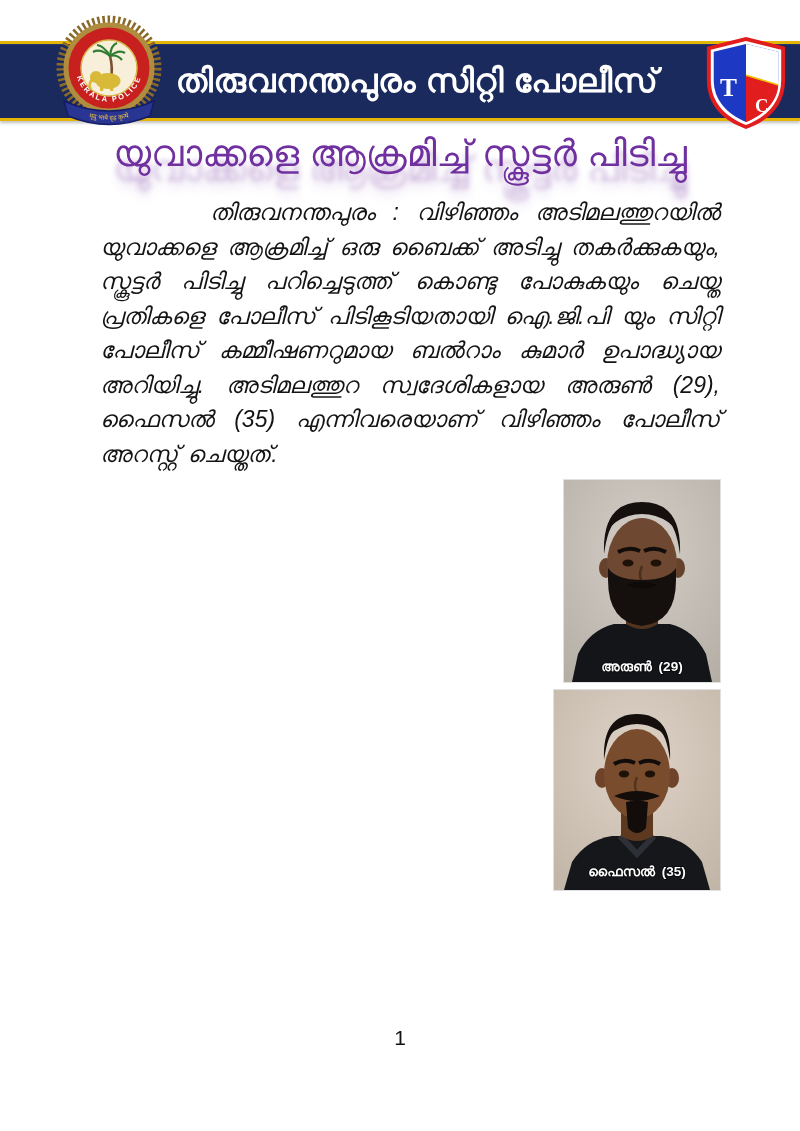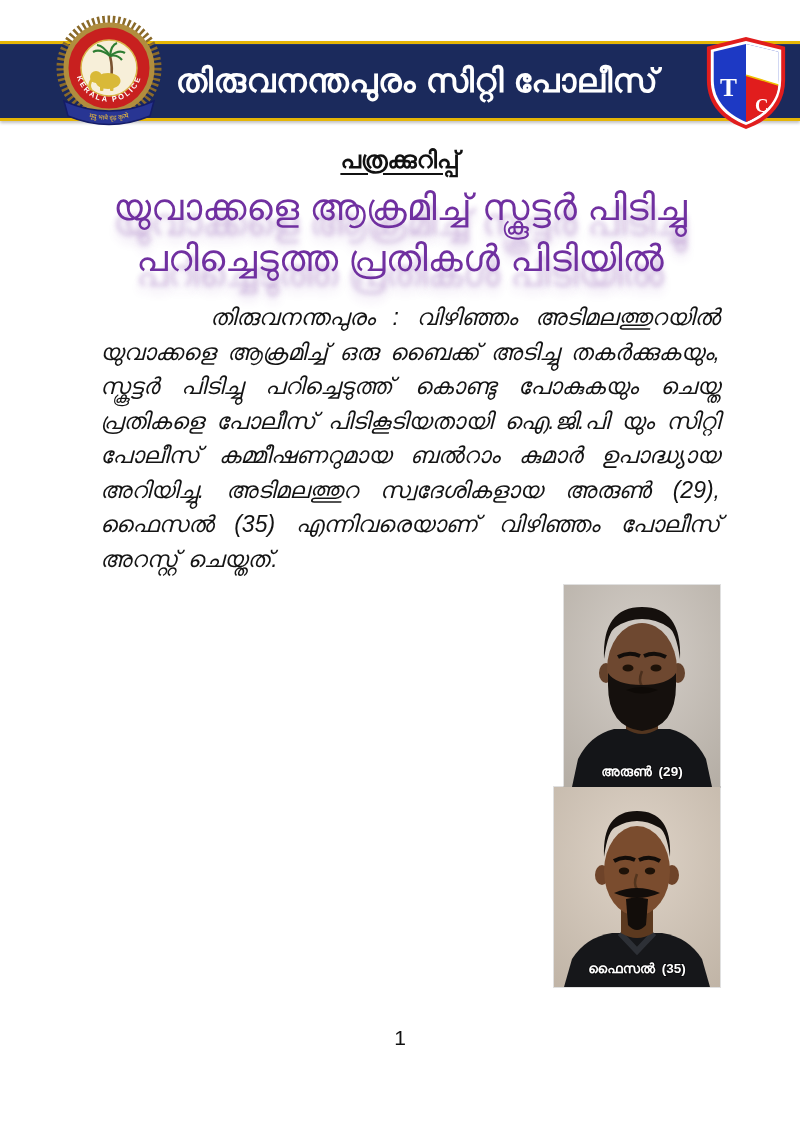--- a/index.html
+++ b/index.html
@@ -37,21 +37,21 @@
     text-shadow:0 15px 5px rgba(112,48,160,.30), 0 22px 10px rgba(112,48,160,.14);
   }
   .body-text {
     margin:0 80px 0 100px; font-size:23px; line-height:34.5px;
     color:#141414; text-align:justify; word-spacing:3px;
   }
   .body-text p { margin:0 0 3px 0;font-style:italic; }
   .p-indent { text-indent:110px; }
 
   .photo-col { float:right; width:168px; margin:6px 0 6px 14px; }
-  .photo-fig { margin:0 0 0 0; text-align:right; }
+  .photo-fig { margin:0 0 8px 0; text-align:right; }
   .photo-fig svg { display:block; margin-left:auto; box-shadow:0 0 0 1px rgba(0,0,0,.12); }
 
   .page-number {
     position:absolute; left:0; top:1026px; width:800px;
     text-align:center; font-size:21px; color:#111;
   }
   .caption-text { font-weight:bold; }
 </style>
 </head>
 <body>
@@ -105,25 +105,23 @@
     <path d="M45 8 L78 16 V45 C78 66 64 80 45 88 C26 80 12 66 12 45 V16 Z" fill="#1d39c4"></path>
     <path d="M45 8 L78 16 V50 L45 40 Z" fill="#ffffff"></path>
     <path d="M45 40 L78 50 C77 67 64 80 46 87.6 L45 87.6 Z" fill="#e11d1d"></path>
     <line x1="45" y1="40" x2="78" y2="50" stroke="#f0c000" stroke-width="1.6"></line>
     <text x="27" y="61" font-size="26" font-weight="bold" fill="#ffffff" text-anchor="middle" font-family="Liberation Serif, serif">T</text>
     <text x="61" y="78" font-size="19" font-weight="bold" fill="#ffffff" text-anchor="middle" font-family="Liberation Serif, serif">C</text>
   </svg>
 </div>
 
 <div class="content">
-  <div class="kicker">പത്രക്കുറിപ്പ്</div>
 
   <div class="headline">
     <div>യുവാക്കളെ ആക്രമിച്ച് സ്കൂട്ടർ പിടിച്ചു</div>
-    <div>പറിച്ചെടുത്ത പ്രതികൾ പിടിയിൽ</div>
   </div>
 
   <div class="body-text">
     <p class="p-indent">തിരുവനന്തപുരം : വിഴിഞ്ഞം അടിമലത്തുറയിൽ യുവാക്കളെ ആക്രമിച്ച് ഒരു ബൈക്ക് അടിച്ചു തകർക്കുകയും, സ്കൂട്ടർ പിടിച്ചു പറിച്ചെടുത്ത് കൊണ്ടു പോകുകയും ചെയ്ത പ്രതികളെ പോലീസ് പിടികൂടിയതായി ഐ.ജി.പി യും സിറ്റി പോലീസ് കമ്മീഷണറുമായ ബൽറാം കുമാർ ഉപാദ്ധ്യായ അറിയിച്ചു. അടിമലത്തുറ സ്വദേശികളായ അരുൺ (29), ഫൈസൽ (35) എന്നിവരെയാണ് വിഴിഞ്ഞം പോലീസ് അറസ്റ്റ് ചെയ്തത്.</p>
 
     <div class="photo-col">
 
       <figure class="photo-fig">
         <svg width="156" height="202" viewBox="0 0 156 202" xmlns="http://www.w3.org/2000/svg">
           <defs>

